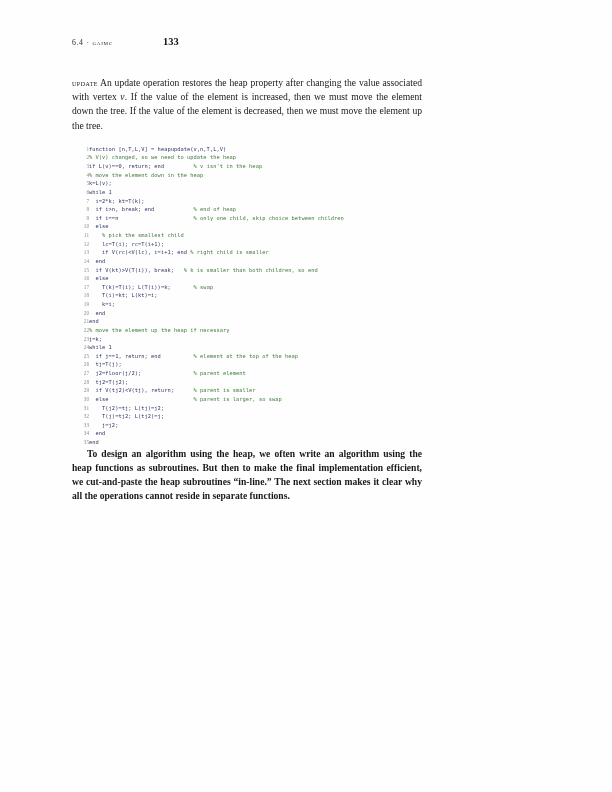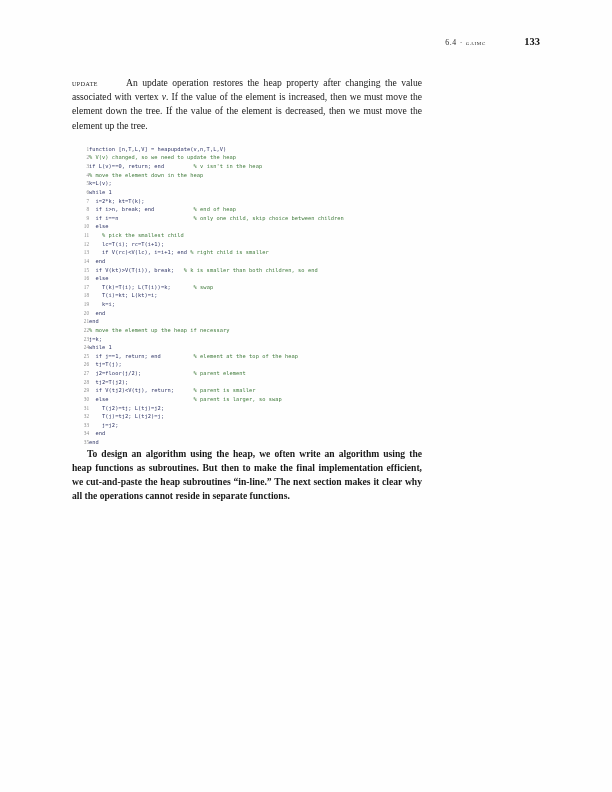--- a/index.html
+++ b/index.html
@@ -20,43 +20,42 @@
     position: absolute;
     inset: 0;
     background: #fefefe;
   }
 
   
   .running-head {
     position: absolute;
     top: 36px;
     left: 72px;
-    right: 72px;
+    right: 60px;
     height: 16px;
     display: flex;
     align-items: baseline;
-    justify-content: flex-end;
   }
   .rh-section {
     font-family: "Liberation Serif", serif;
     font-size: 7.8px;
     letter-spacing: 0.55px;
     color: #2b2b2b;
   }
   .rh-section .smallcaps {
     font-variant: small-caps;
     text-transform: lowercase;
     letter-spacing: 0.7px;
   }
   .rh-page {
     font-family: "Liberation Serif", serif;
     font-size: 10.5px;
     font-weight: bold;
     color: #111111;
-    margin-left: 32px;
+    margin-left: 44px;
     min-width: 22px;
     text-align: right;
   }
 
   
   .content {
     position: absolute;
     top: 76px;
     left: 72px;
     width: 350px;
@@ -71,21 +70,21 @@
     color: #191919;
     hyphens: none;
   }
   p.body.indented {
     text-indent: 15px;
   }
   .leadin {
     font-variant: small-caps;
     letter-spacing: 0.5px;
     font-size: 9.1px;
-    margin-right: 28px;
+    margin-right: 2px;
   }
   .mathvar {
     font-style: italic;
   }
 
   
   .listing {
     margin-top: 12px;
     width: 352px;
   }

